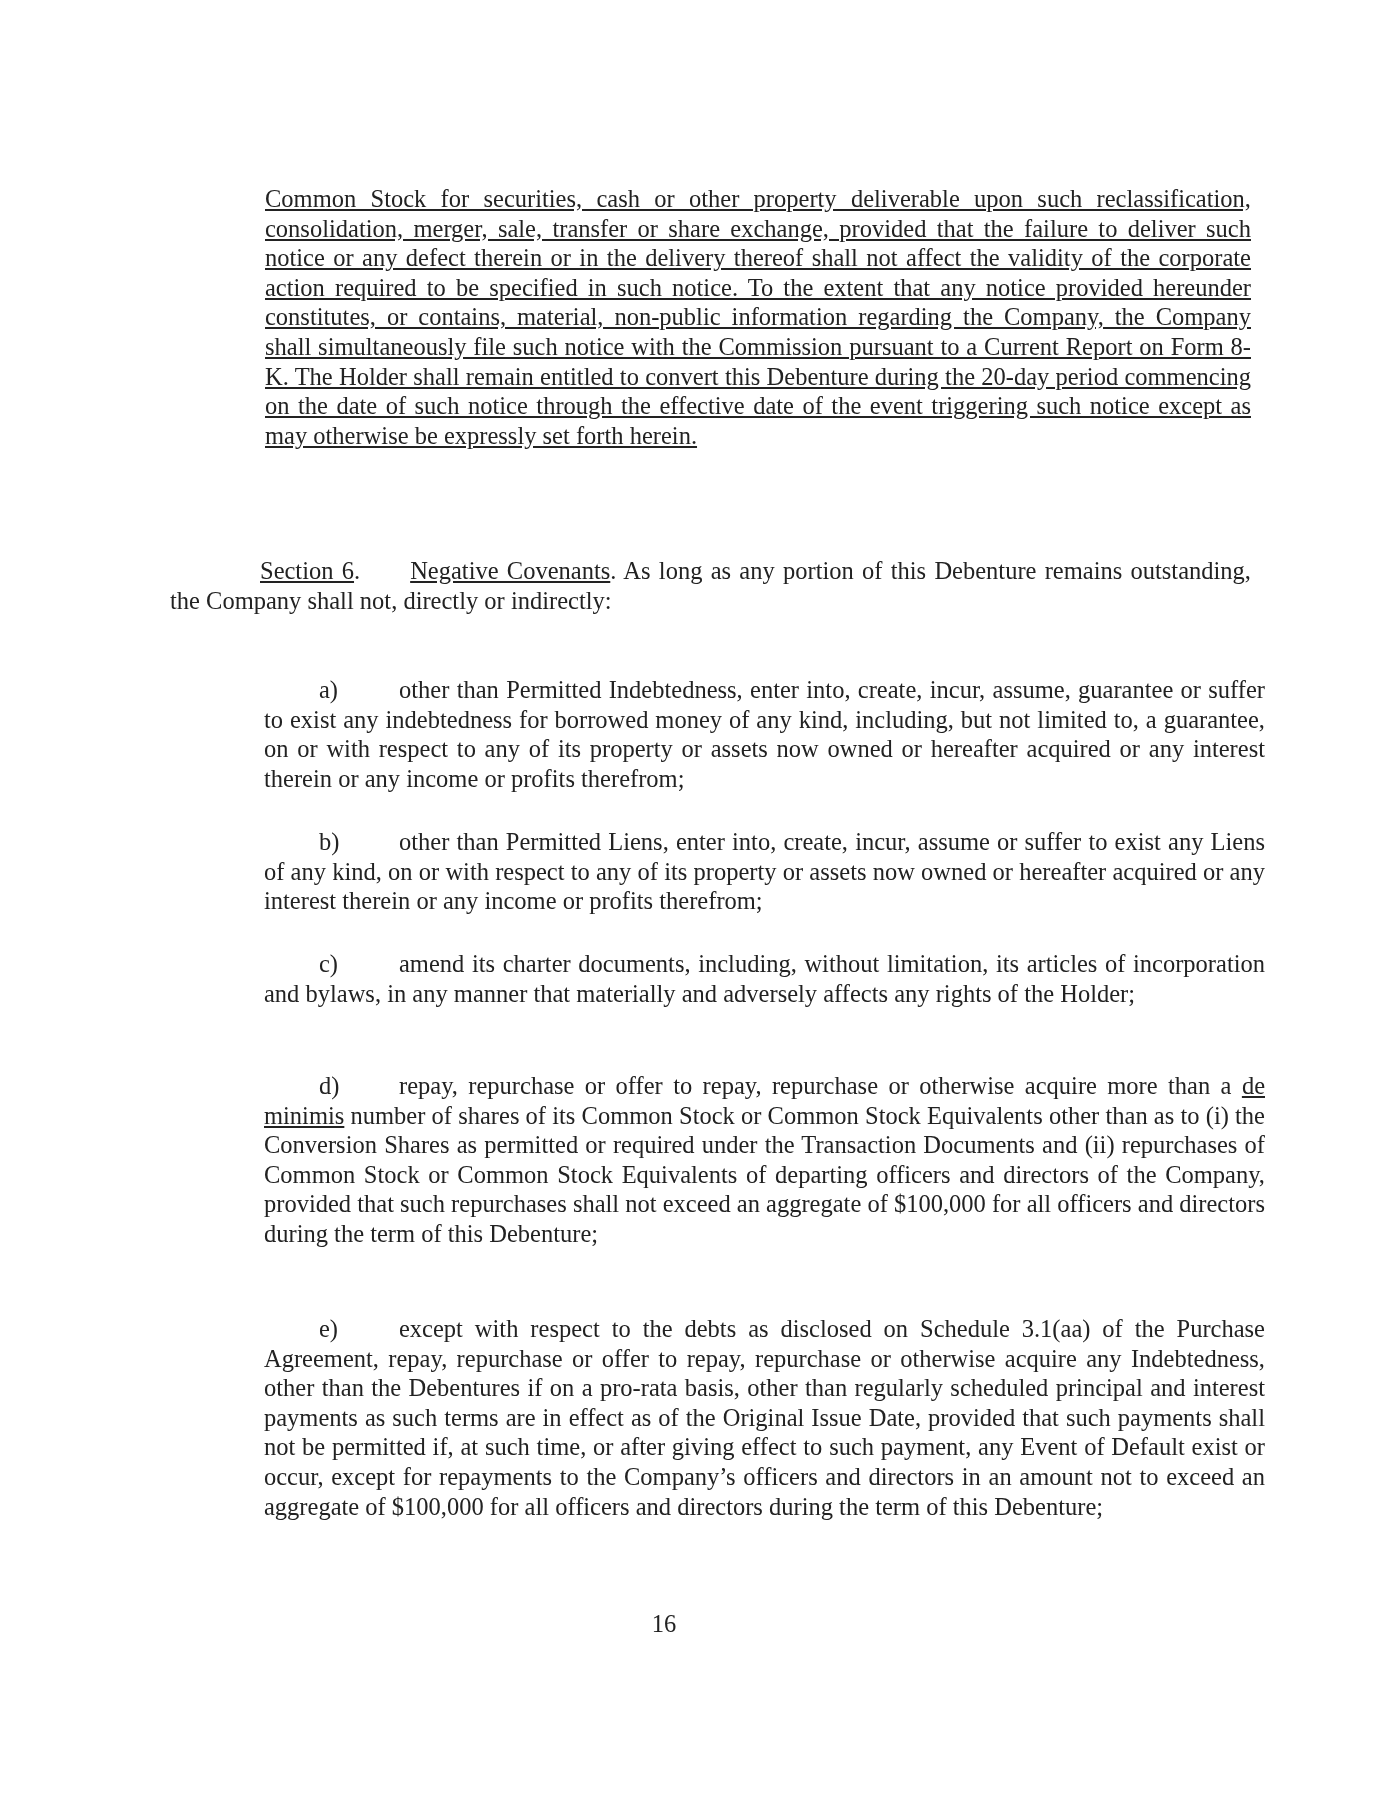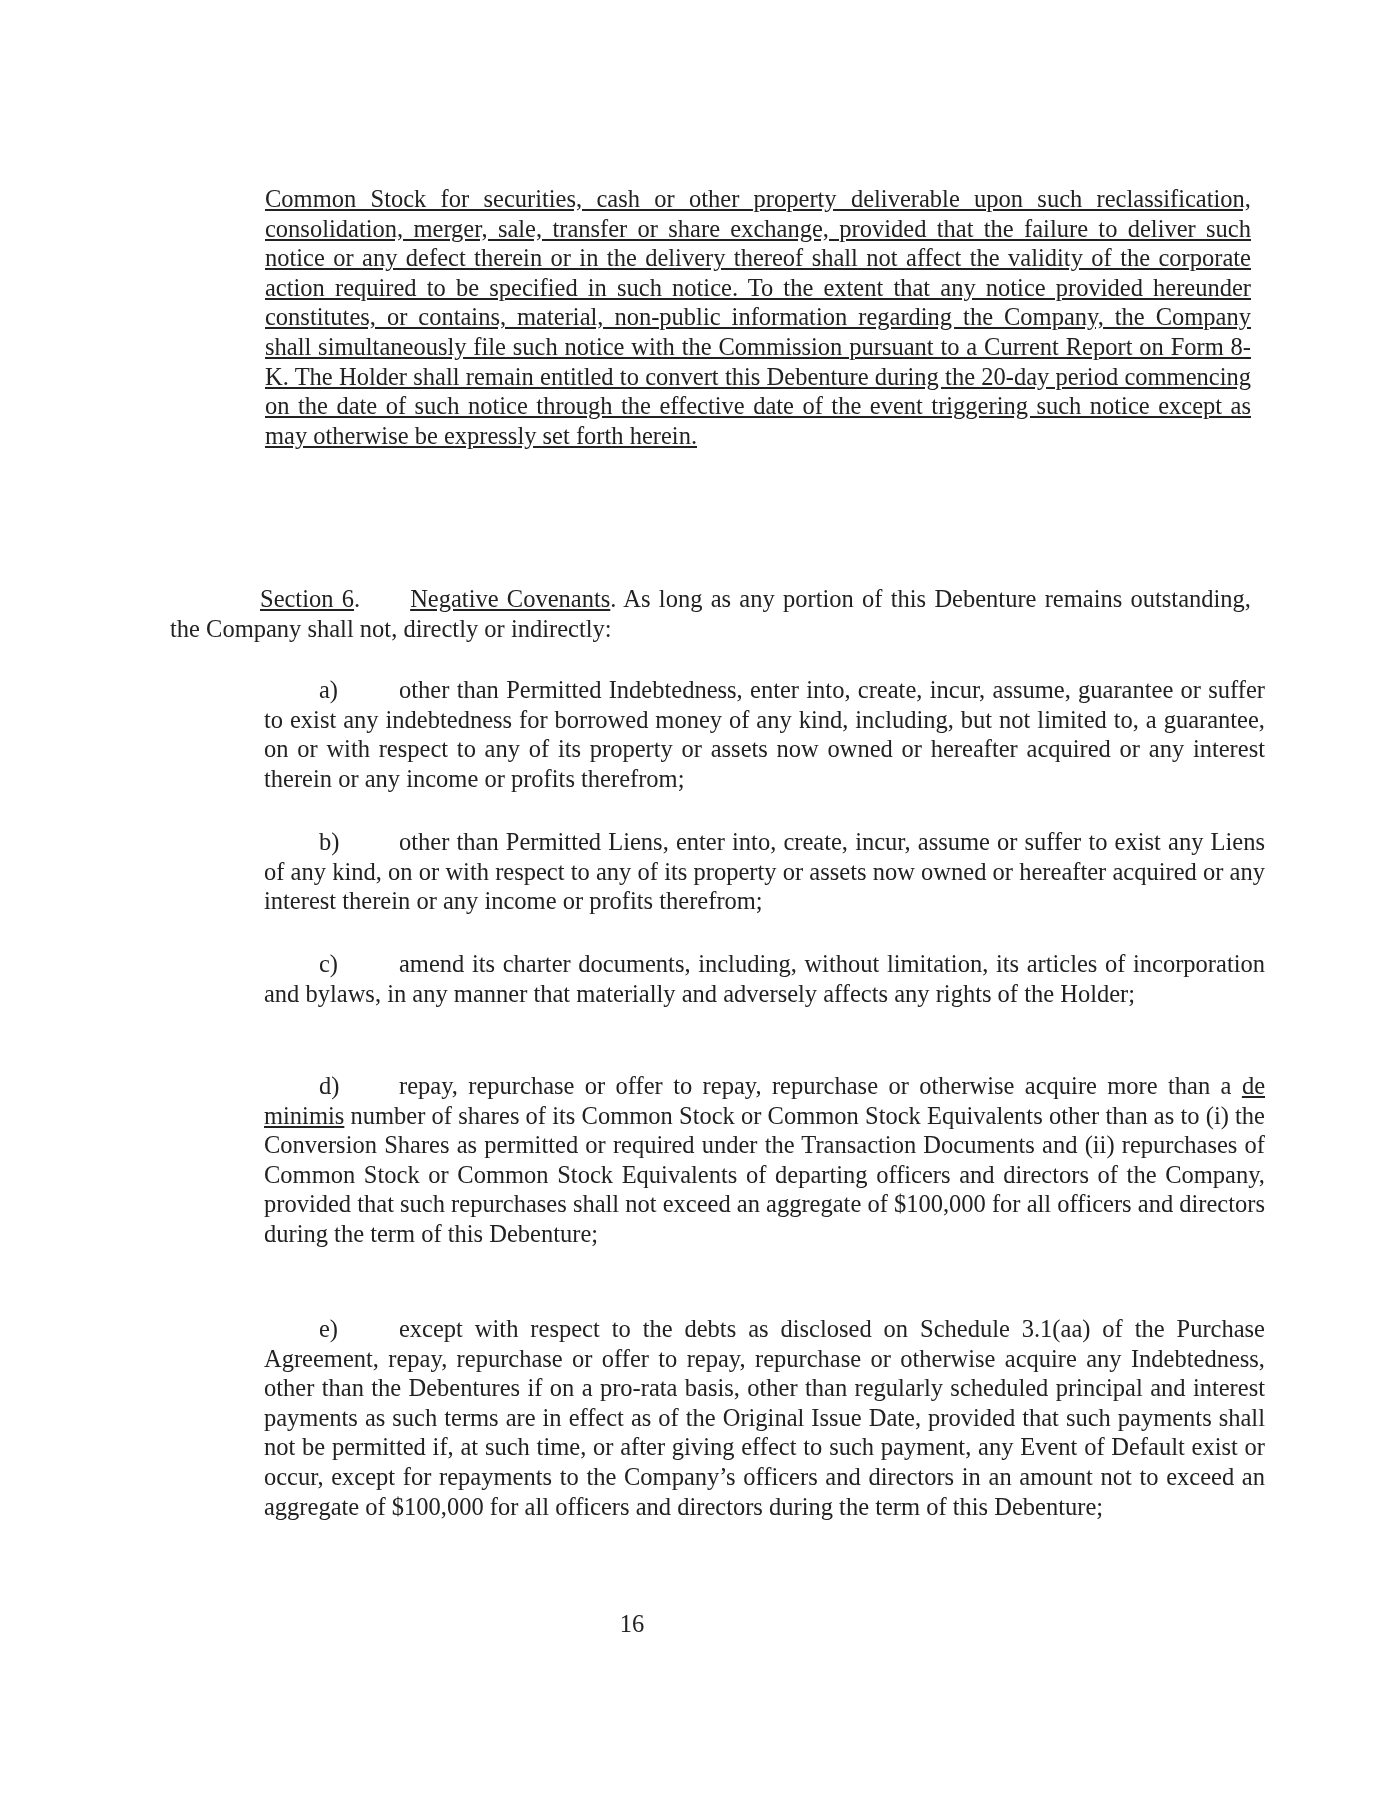--- a/index.html
+++ b/index.html
@@ -10,28 +10,28 @@
     }
     .page { position: absolute; left: 0; top: 0; width: 1400px; height: 1815px; }
     .para {
       position: absolute;
       font-size: 24.5px;
       line-height: 29.6px;
       text-align: justify;
       margin: 0;
     }
     .cont { left: 265px; top: 184px; width: 986px; text-decoration: underline; }
-    .section { left: 170px; top: 556px; width: 1081px; text-indent: 90px; margin-top: 28px; }
+    .section { left: 170px; top: 556px; width: 1081px; text-indent: 90px; }
     .item { left: 264px; width: 1001px; text-indent: 55px; }
     .item .lbl { display: inline-block; width: 80px; text-indent: 0; }
     .u { text-decoration: underline; }
     .sec-gap { display: inline-block; width: 50px; }
     .pagenum {
       position: absolute; left: 0; width: 1264px; top: 1610px;
-      text-align: center; font-size: 24.5px;
+      text-align: center; font-size: 24.5px; padding-left: 32px;
     }
   </style>
 </head>
 <body>
 
 <div class="page">
 
   <p class="para cont">Common Stock for securities, cash or other property deliverable upon such reclassification, consolidation, merger, sale, transfer or share exchange, provided that the failure to deliver such notice or any defect therein or in the delivery thereof shall not affect the validity of the corporate action required to be specified in such notice.  To the extent that any notice provided hereunder constitutes, or contains, material, non-public information regarding the Company, the Company shall simultaneously file such notice with the Commission pursuant to a Current Report on Form 8-K.  The Holder shall remain entitled to convert this Debenture during the 20-day period commencing on the date of such notice through the effective date of the event triggering such notice except as may otherwise be expressly set forth herein.</p>
 
   <p class="para section"><span class="u">Section 6</span><span>.</span><span class="sec-gap"></span><span class="u">Negative Covenants</span><span>.</span><span> As long as any portion of this Debenture remains outstanding, the Company shall not, directly or indirectly:</span></p>

